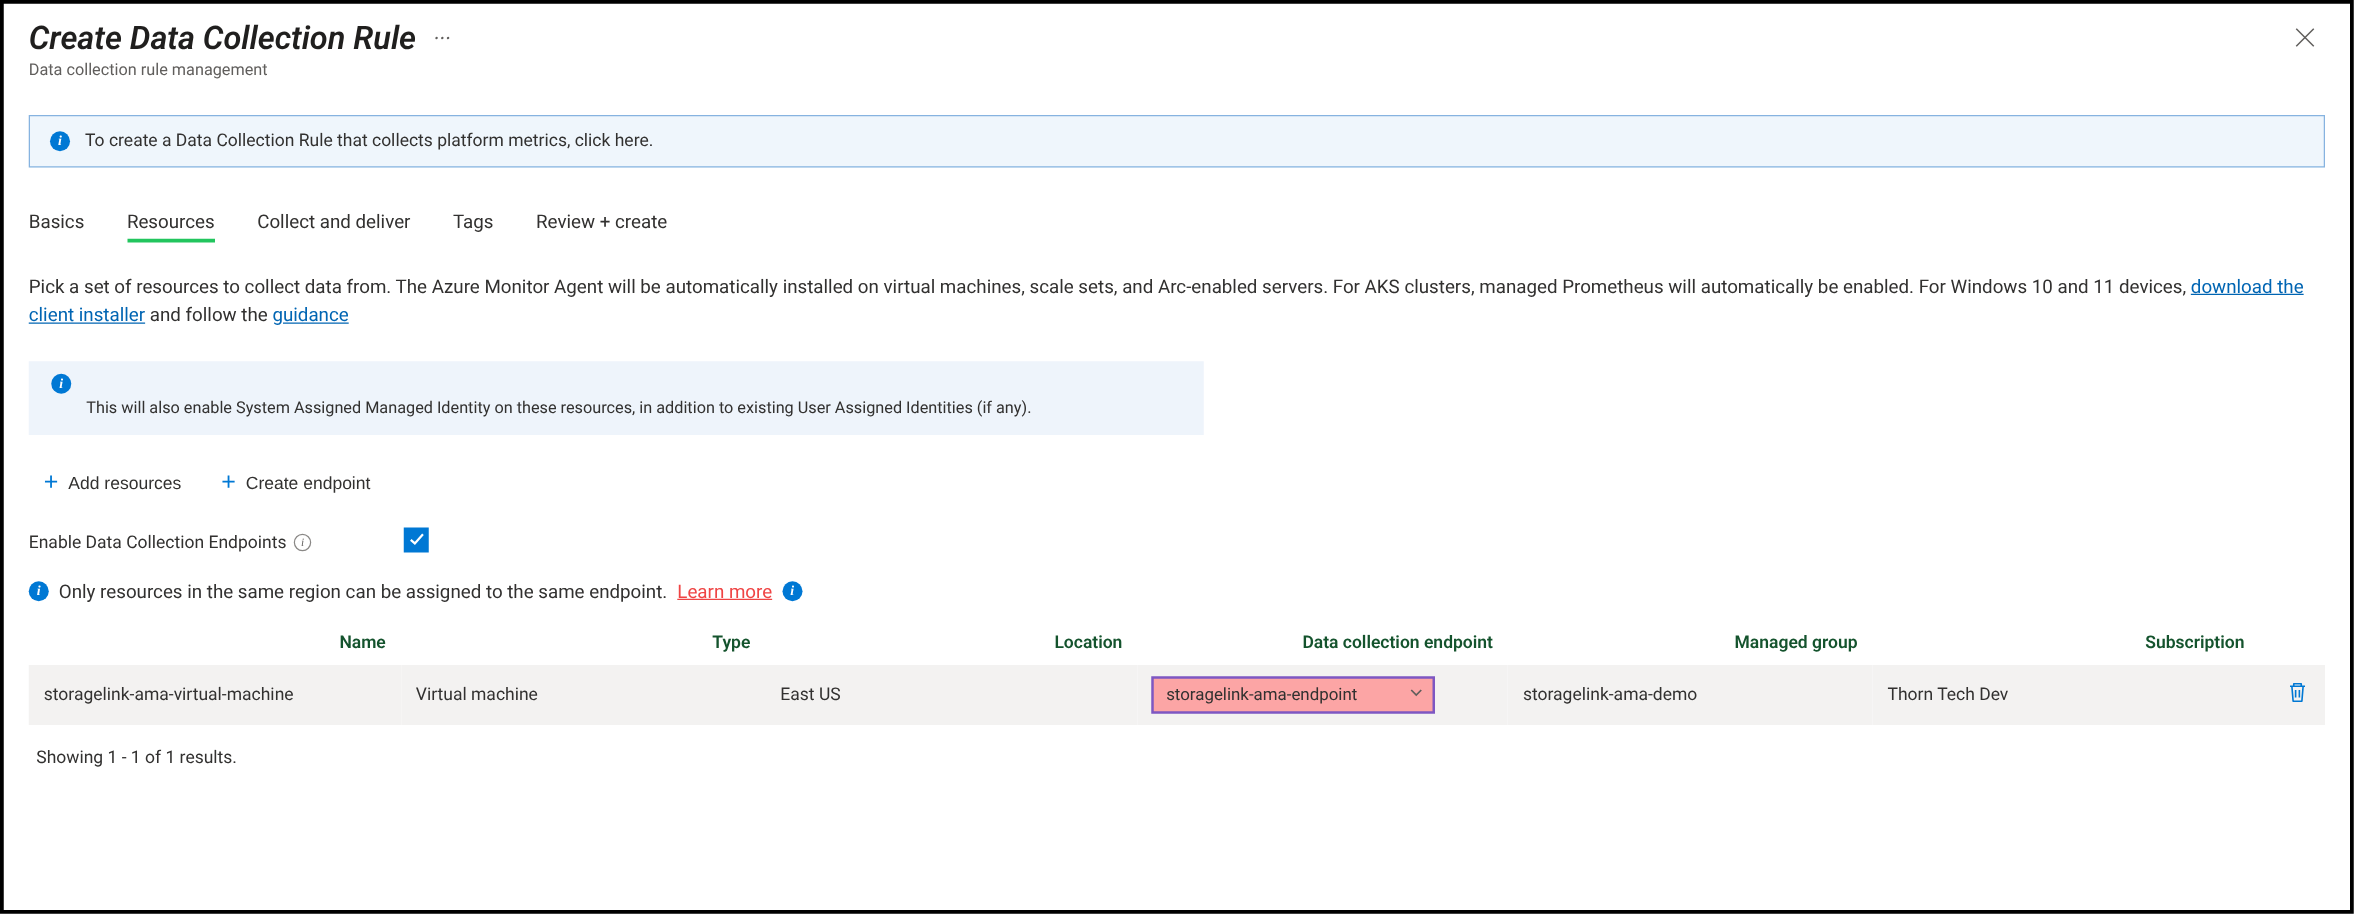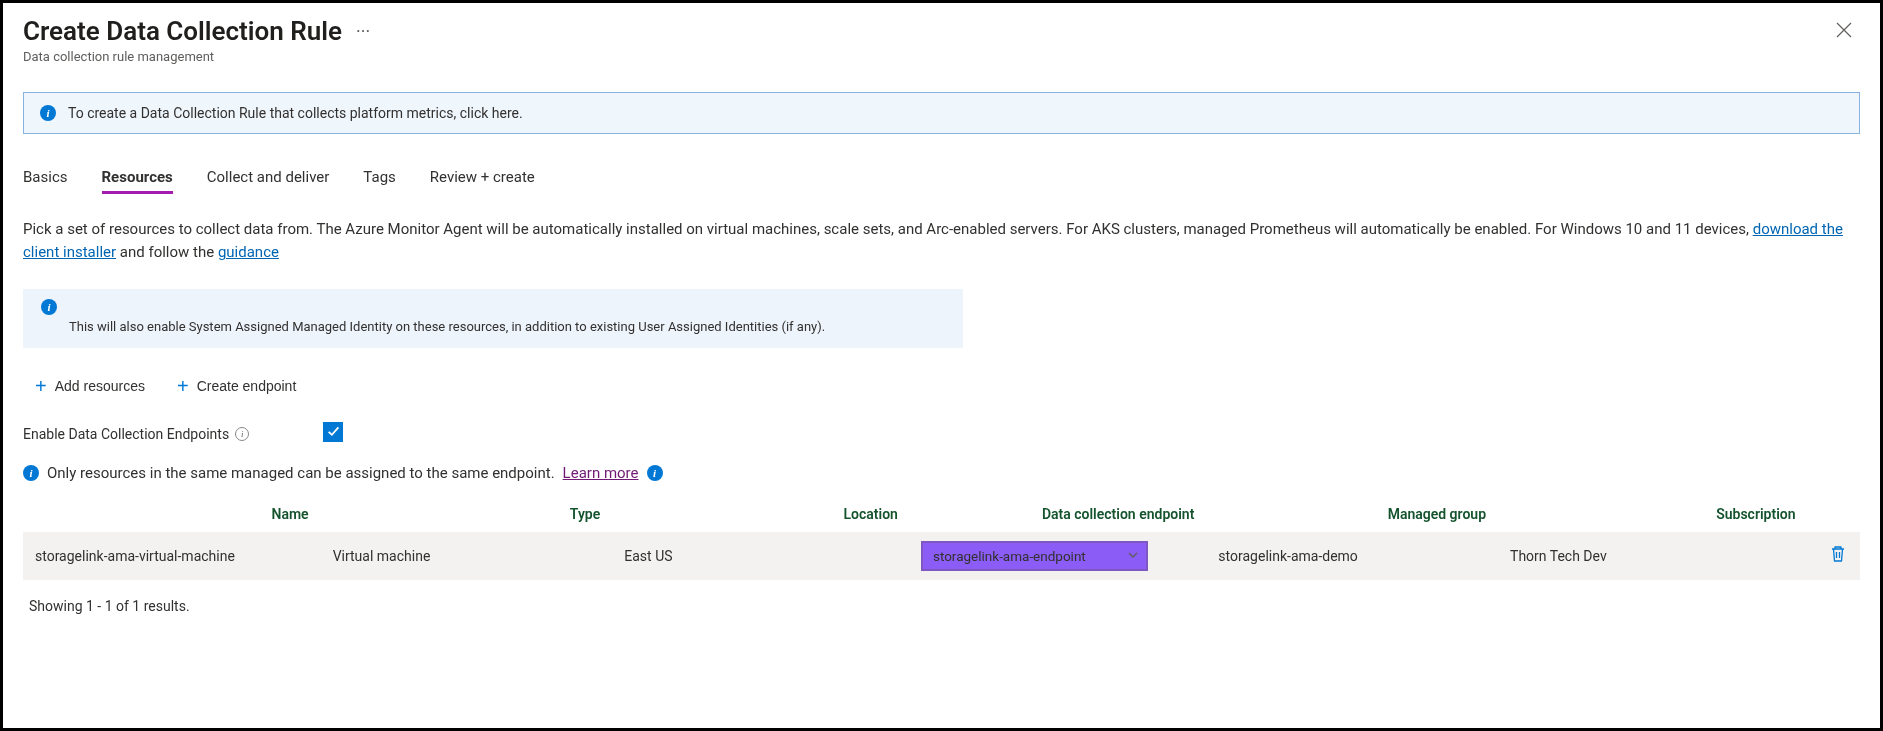--- a/index.html
+++ b/index.html
@@ -8,21 +8,21 @@
     font-size: 14px;
     color: #323130;
     background: #fff;
     border: 3px solid #000;
     width: 1883px;
     height: 731px;
     overflow: hidden;
     position: relative;
   }
   .page { padding: 12px 20px 0 20px; }
-  .header-row { display: flex; align-items: center; justify-content: space-between; }
+  .header-row { display: flex; align-items: center; justify-content: space-between; font-style: italic; }
   .title-block { display: flex; align-items: center; gap: 10px; }
   .page-title { font-size: 26px; font-weight: 600; color: #201f1e; }
   .ellipsis-btn { color: #605e5c; font-size: 18px; padding: 0 4px; cursor: pointer; }
   .close-btn { font-size: 20px; color: #605e5c; padding: 4px 8px; cursor: pointer; font-weight: 300; }
   .subtitle { font-size: 13px; color: #605e5c; margin-top: 2px; }
 
   .info-box {
     margin-top: 28px;
     border: 1px solid #86b3e0;
     background: #eff6fc;
@@ -46,37 +46,37 @@
     background: #0078d4; color: #fff;
     display: inline-flex; align-items: center; justify-content: center;
     font-family: Georgia, serif; font-style: italic; font-weight: bold;
     font-size: 11px; flex: 0 0 auto;
   }
   .info-text { font-size: 14px; color: #323130; }
   .mini-info-text { font-size: 13px; color: #323130; padding-left: 28px; margin-top: -2px; }
 
   .tabs { display: flex; gap: 34px; margin-top: 28px; border-bottom: none; }
   .tab { font-size: 15px; color: #323130; padding: 6px 0 8px 0; cursor: pointer; }
-  .tab.active { font-weight: 700; border-bottom: 3px solid #a21caf; padding-bottom: 5px; }
+  .tab.active { font-weight: 400; border-bottom: 3px solid #22c55e; padding-bottom: 5px; }
 
   .description { margin-top: 24px; font-size: 15px; line-height: 1.55; color: #323130; max-width: 1830px; }
   a.link { color: #0065b3; text-decoration: underline; cursor: pointer; }
 
   .action-row { display: flex; gap: 24px; margin-top: 24px; padding-left: 8px; }
   .action-btn { display: inline-flex; align-items: center; gap: 8px; background: none; border: none; cursor: pointer; font-size: 14px; color: #323130; padding: 4px; }
   .plus-icon { color: #0078d4; font-size: 20px; font-weight: 300; line-height: 1; }
 
   .checkbox-row { display: flex; align-items: flex-end; margin-top: 22px; }
   .checkbox-label { font-size: 14px; color: #323130; display: flex; align-items: center; gap: 6px; width: 300px; }
   .info-glyph { width: 14px; height: 14px; border: 1px solid #8a8886; border-radius: 50%; display: inline-flex; align-items:center; justify-content:center; font-size: 9px; color:#605e5c; font-style: italic; font-family: Georgia, serif; }
   .checkbox { width: 20px; height: 20px; background: #0078d4; border: none; display:flex; align-items:center; justify-content:center; cursor:pointer; }
   .checkbox svg { width: 13px; height: 13px; }
 
   .region-note { display: flex; align-items: center; gap: 8px; margin-top: 22px; font-size: 15px; }
-  .region-note .learn-more { color: #701a75; text-decoration: underline; cursor: pointer; }
+  .region-note .learn-more { color: #ef4444; text-decoration: underline; cursor: pointer; }
 
   .table { width: 100%; margin-top: 14px; border-collapse: collapse; }
   .table th {
     text-align: right; font-weight: 600; font-size: 14px; color: #14532d;
     padding: 10px 12px;
   }
   .table td {
     font-size: 14px; color: #323130; padding: 10px 12px;
   }
   .table tbody tr { background: #f3f2f1; }
@@ -84,21 +84,21 @@
   .col-type { width: 245px; }
   .col-loc { width: 250px; }
   .col-dce { width: 245px; }
   .col-rg { width: 245px; }
   .col-sub { width: 260px; }
   .col-del { width: 40px; text-align: right; }
 
   .select-wrap { position: relative; width: 225px; }
   .select-input {
     width: 100%; height: 28px; border: 1px solid #605e5c;
-    background: #8b5cf6; font-size: 13.5px; padding: 3px 28px 2px 10px;
+    background: #fca5a5; font-size: 13.5px; padding: 3px 28px 2px 10px;
     color: #323130; font-family: inherit; cursor: pointer;
   }
   .select-input.focused { outline: 2px solid #7e57c2; outline-offset: -1px; border-color: transparent; }
   .select-caret { position: absolute; right: 8px; top: 50%; transform: translateY(-50%); pointer-events: none; }
   .delete-btn { background: none; border: none; color: #0078d4; cursor: pointer; padding: 2px; }
 
   .results-count { font-size: 14px; color: #323130; margin-top: 18px; padding-left: 6px; }
 </style>
 </head>
 <body>
@@ -158,21 +158,21 @@
     </div>
     <div class="checkbox">
       <svg viewBox="0 0 16 16">
           <path d="M2 8.5 L6 12 L14 3" stroke="#fff" stroke-width="2.2" fill="none"></path>
         </svg>
     </div>
   </div>
 
   <div class="region-note">
     <span class="info-icon">i</span>
-    <span>Only resources in the same managed can be assigned to the same endpoint.</span>
+    <span>Only resources in the same region can be assigned to the same endpoint.</span>
     <a class="learn-more">Learn more</a>
     <span class="info-icon">i</span>
   </div>
 
   <table class="table">
     <thead>
       <tr>
         <th class="col-name">Name</th>
         <th class="col-type">Type</th>
         <th class="col-loc">Location</th>

